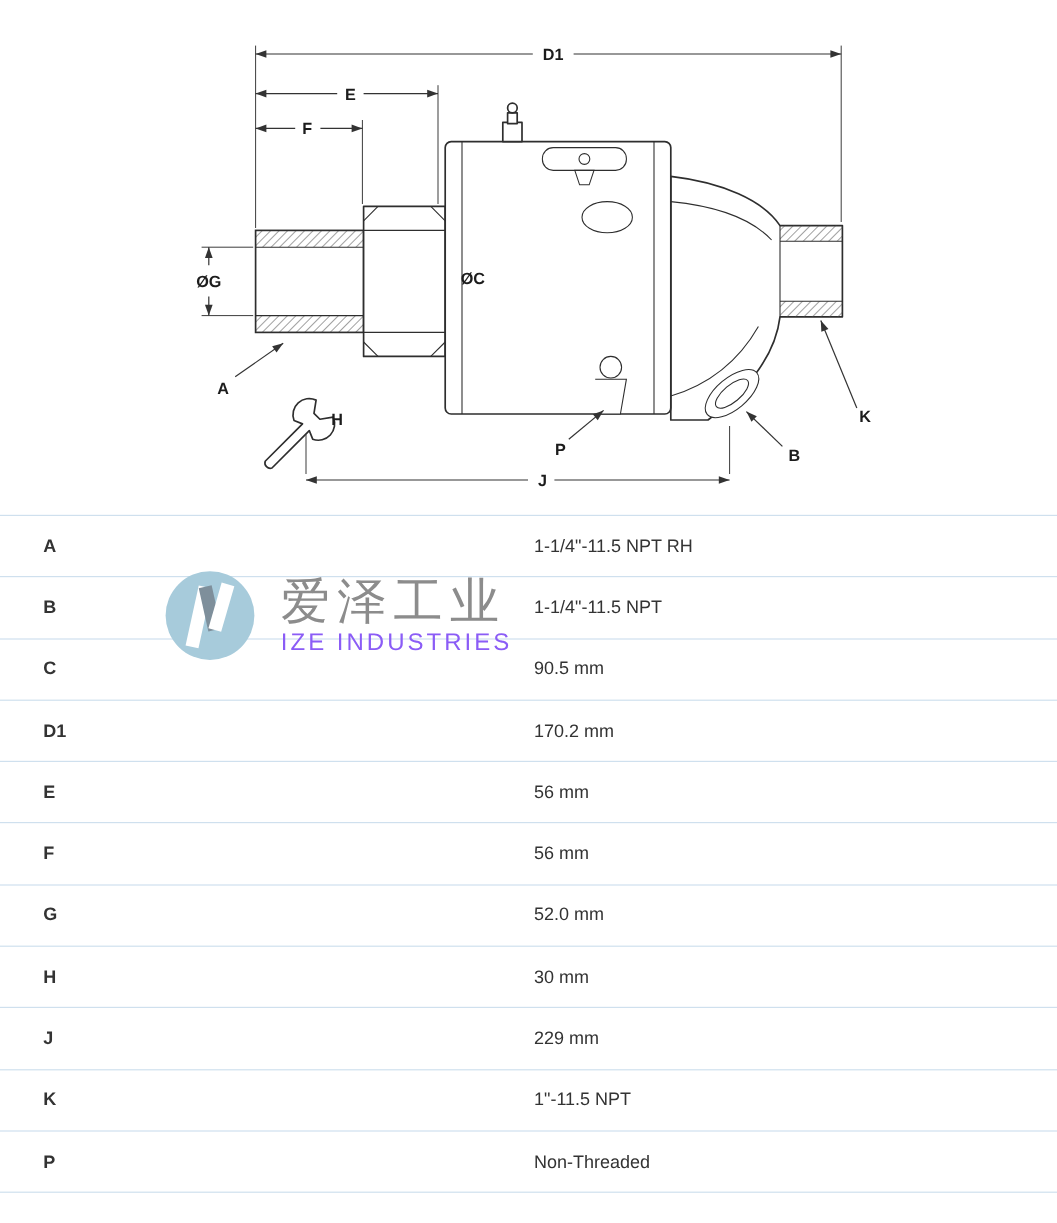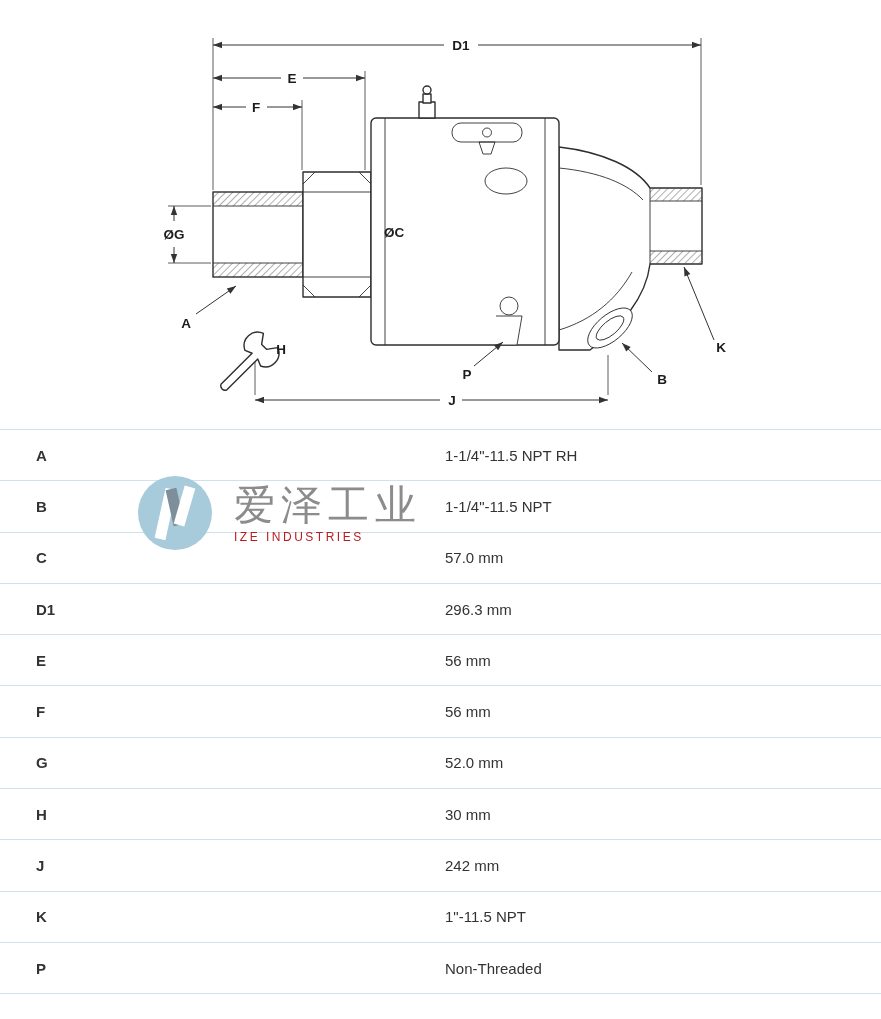--- a/index.html
+++ b/index.html
@@ -27,21 +27,21 @@
   td.k { width:445px; padding-left:36px; font-weight:bold; }
   td.v { padding-right:10px; }
 
   
   .watermark {
     position:absolute; left:136px; top:474px; z-index:5;
     display:flex; align-items:center; gap:20px; pointer-events:none;
   }
   .wm-text { display:flex; flex-direction:column; }
   .wm-cn { font-size:41px; line-height:1.15; color:#8c8c8c; letter-spacing:6px; font-weight:500; }
-  .wm-en { font-size:12px; color:#b91c1c; letter-spacing:2.5px; margin-top:0; }
+  .wm-en { font-size:20px; color:#8b5cf6; letter-spacing:2.5px; margin-top:0; }
 </style>
 </head>
 <body>
 
 <div class="page">
 
   <div class="diagram">
     <svg width="881" height="429" viewBox="0 0 881 429">
       <defs>
         <pattern id="hatch" patternUnits="userSpaceOnUse" width="5" height="5" patternTransform="rotate(45)">
@@ -152,45 +152,45 @@
       <tr>
         <td class="k">A</td>
         <td class="v">1-1/4"-11.5 NPT RH</td>
       </tr>
       <tr>
         <td class="k">B</td>
         <td class="v">1-1/4"-11.5 NPT</td>
       </tr>
       <tr>
         <td class="k">C</td>
-        <td class="v">57.0 mm</td>
+        <td class="v">90.5 mm</td>
       </tr>
       <tr>
         <td class="k">D1</td>
-        <td class="v">296.3 mm</td>
+        <td class="v">170.2 mm</td>
       </tr>
       <tr>
         <td class="k">E</td>
         <td class="v">56 mm</td>
       </tr>
       <tr>
         <td class="k">F</td>
         <td class="v">56 mm</td>
       </tr>
       <tr>
         <td class="k">G</td>
         <td class="v">52.0 mm</td>
       </tr>
       <tr>
         <td class="k">H</td>
         <td class="v">30 mm</td>
       </tr>
       <tr>
         <td class="k">J</td>
-        <td class="v">242 mm</td>
+        <td class="v">229 mm</td>
       </tr>
       <tr>
         <td class="k">K</td>
         <td class="v">1"-11.5 NPT</td>
       </tr>
       <tr>
         <td class="k">P</td>
         <td class="v">Non-Threaded</td>
       </tr>
     </tbody>

